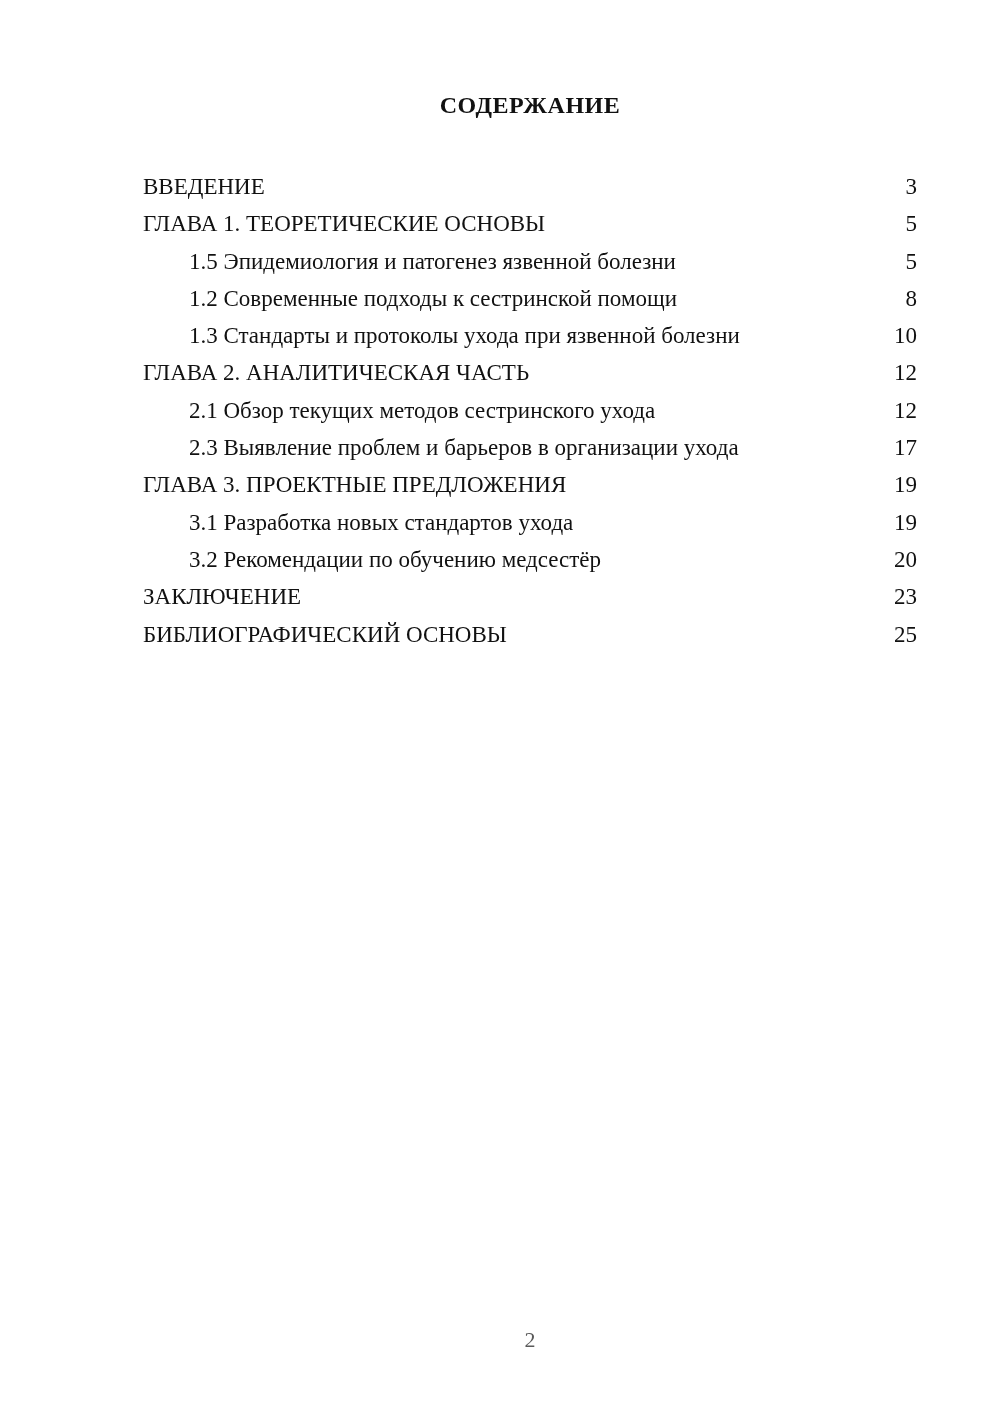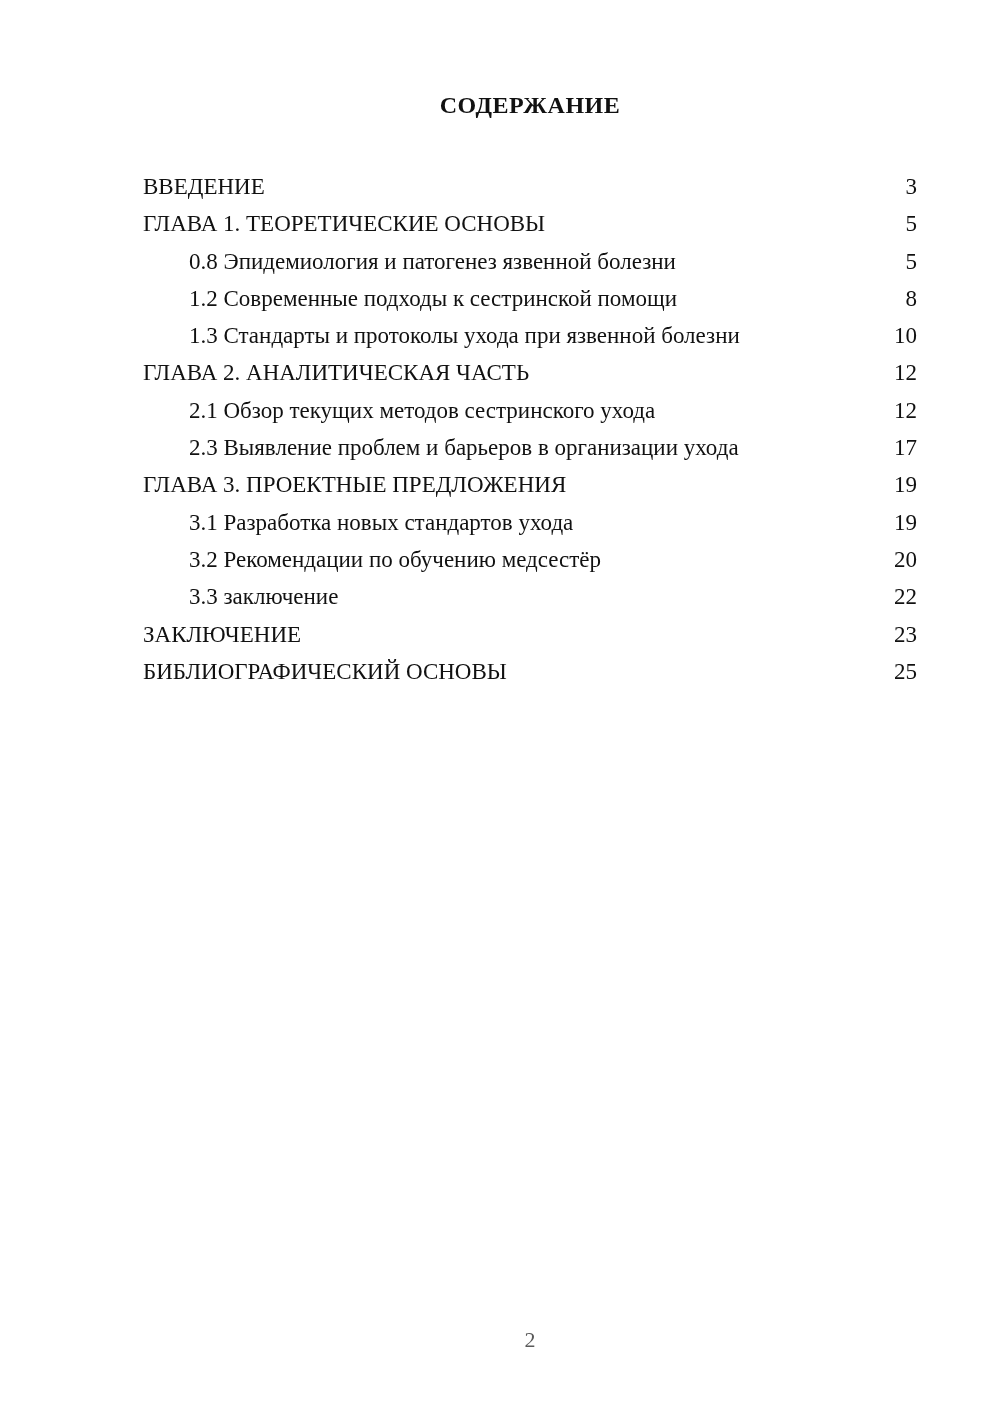--- a/index.html
+++ b/index.html
@@ -74,21 +74,21 @@
     <div class="toc">
         <div class="toc-row level-0">
     <span class="toc-label">ВВЕДЕНИЕ</span>
     <span class="toc-page">3</span>
   </div>
         <div class="toc-row level-0">
     <span class="toc-label">ГЛАВА 1. ТЕОРЕТИЧЕСКИЕ ОСНОВЫ</span>
     <span class="toc-page">5</span>
   </div>
         <div class="toc-row level-1">
-    <span class="toc-label">0.8 Эпидемиология и патогенез язвенной болезни</span>
+    <span class="toc-label">1.5 Эпидемиология и патогенез язвенной болезни</span>
     <span class="toc-page">5</span>
   </div>
         <div class="toc-row level-1">
     <span class="toc-label">1.2 Современные подходы к сестринской помощи</span>
     <span class="toc-page">8</span>
   </div>
         <div class="toc-row level-1">
     <span class="toc-label">1.3 Стандарты и протоколы ухода при язвенной болезни</span>
     <span class="toc-page">10</span>
   </div>
@@ -109,24 +109,20 @@
     <span class="toc-page">19</span>
   </div>
         <div class="toc-row level-1">
     <span class="toc-label">3.1 Разработка новых стандартов ухода</span>
     <span class="toc-page">19</span>
   </div>
         <div class="toc-row level-1">
     <span class="toc-label">3.2 Рекомендации по обучению медсестёр</span>
     <span class="toc-page">20</span>
   </div>
-        <div class="toc-row level-1">
-    <span class="toc-label">3.3 заключение</span>
-    <span class="toc-page">22</span>
-  </div>
         <div class="toc-row level-0">
     <span class="toc-label">ЗАКЛЮЧЕНИЕ</span>
     <span class="toc-page">23</span>
   </div>
         <div class="toc-row level-0">
     <span class="toc-label">БИБЛИОГРАФИЧЕСКИЙ ОСНОВЫ</span>
     <span class="toc-page">25</span>
   </div>
       </div>
   </div>

